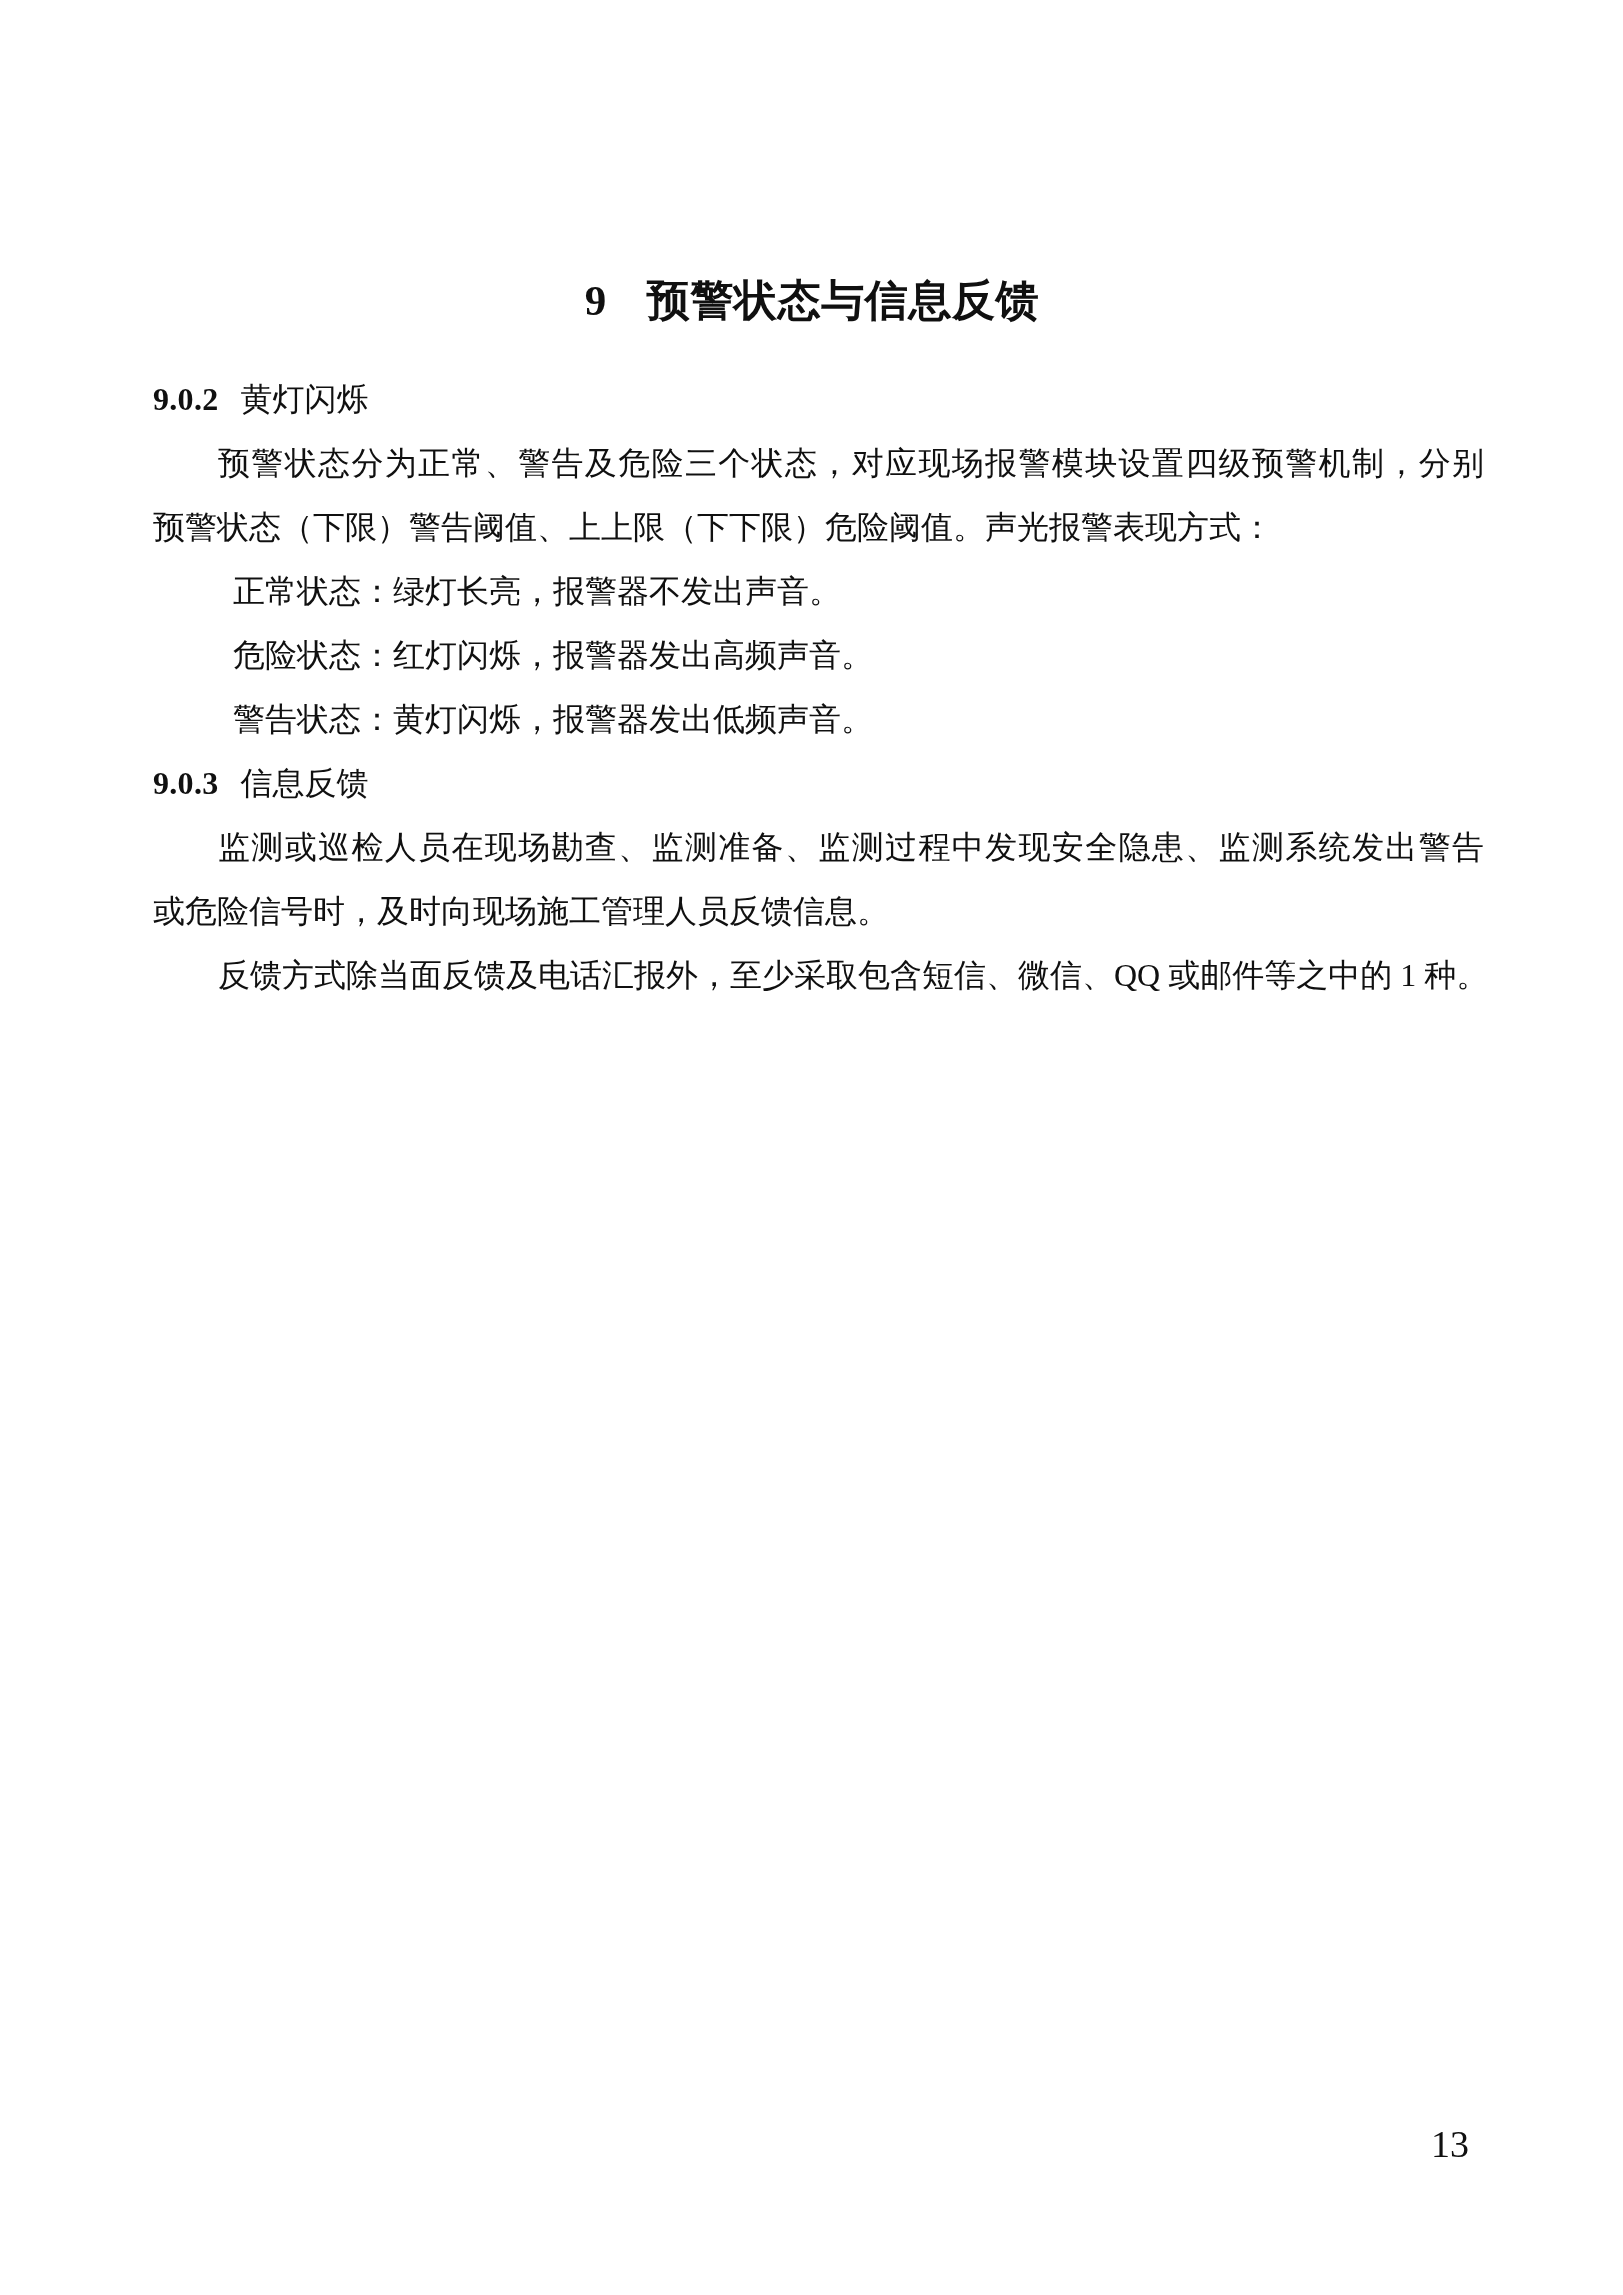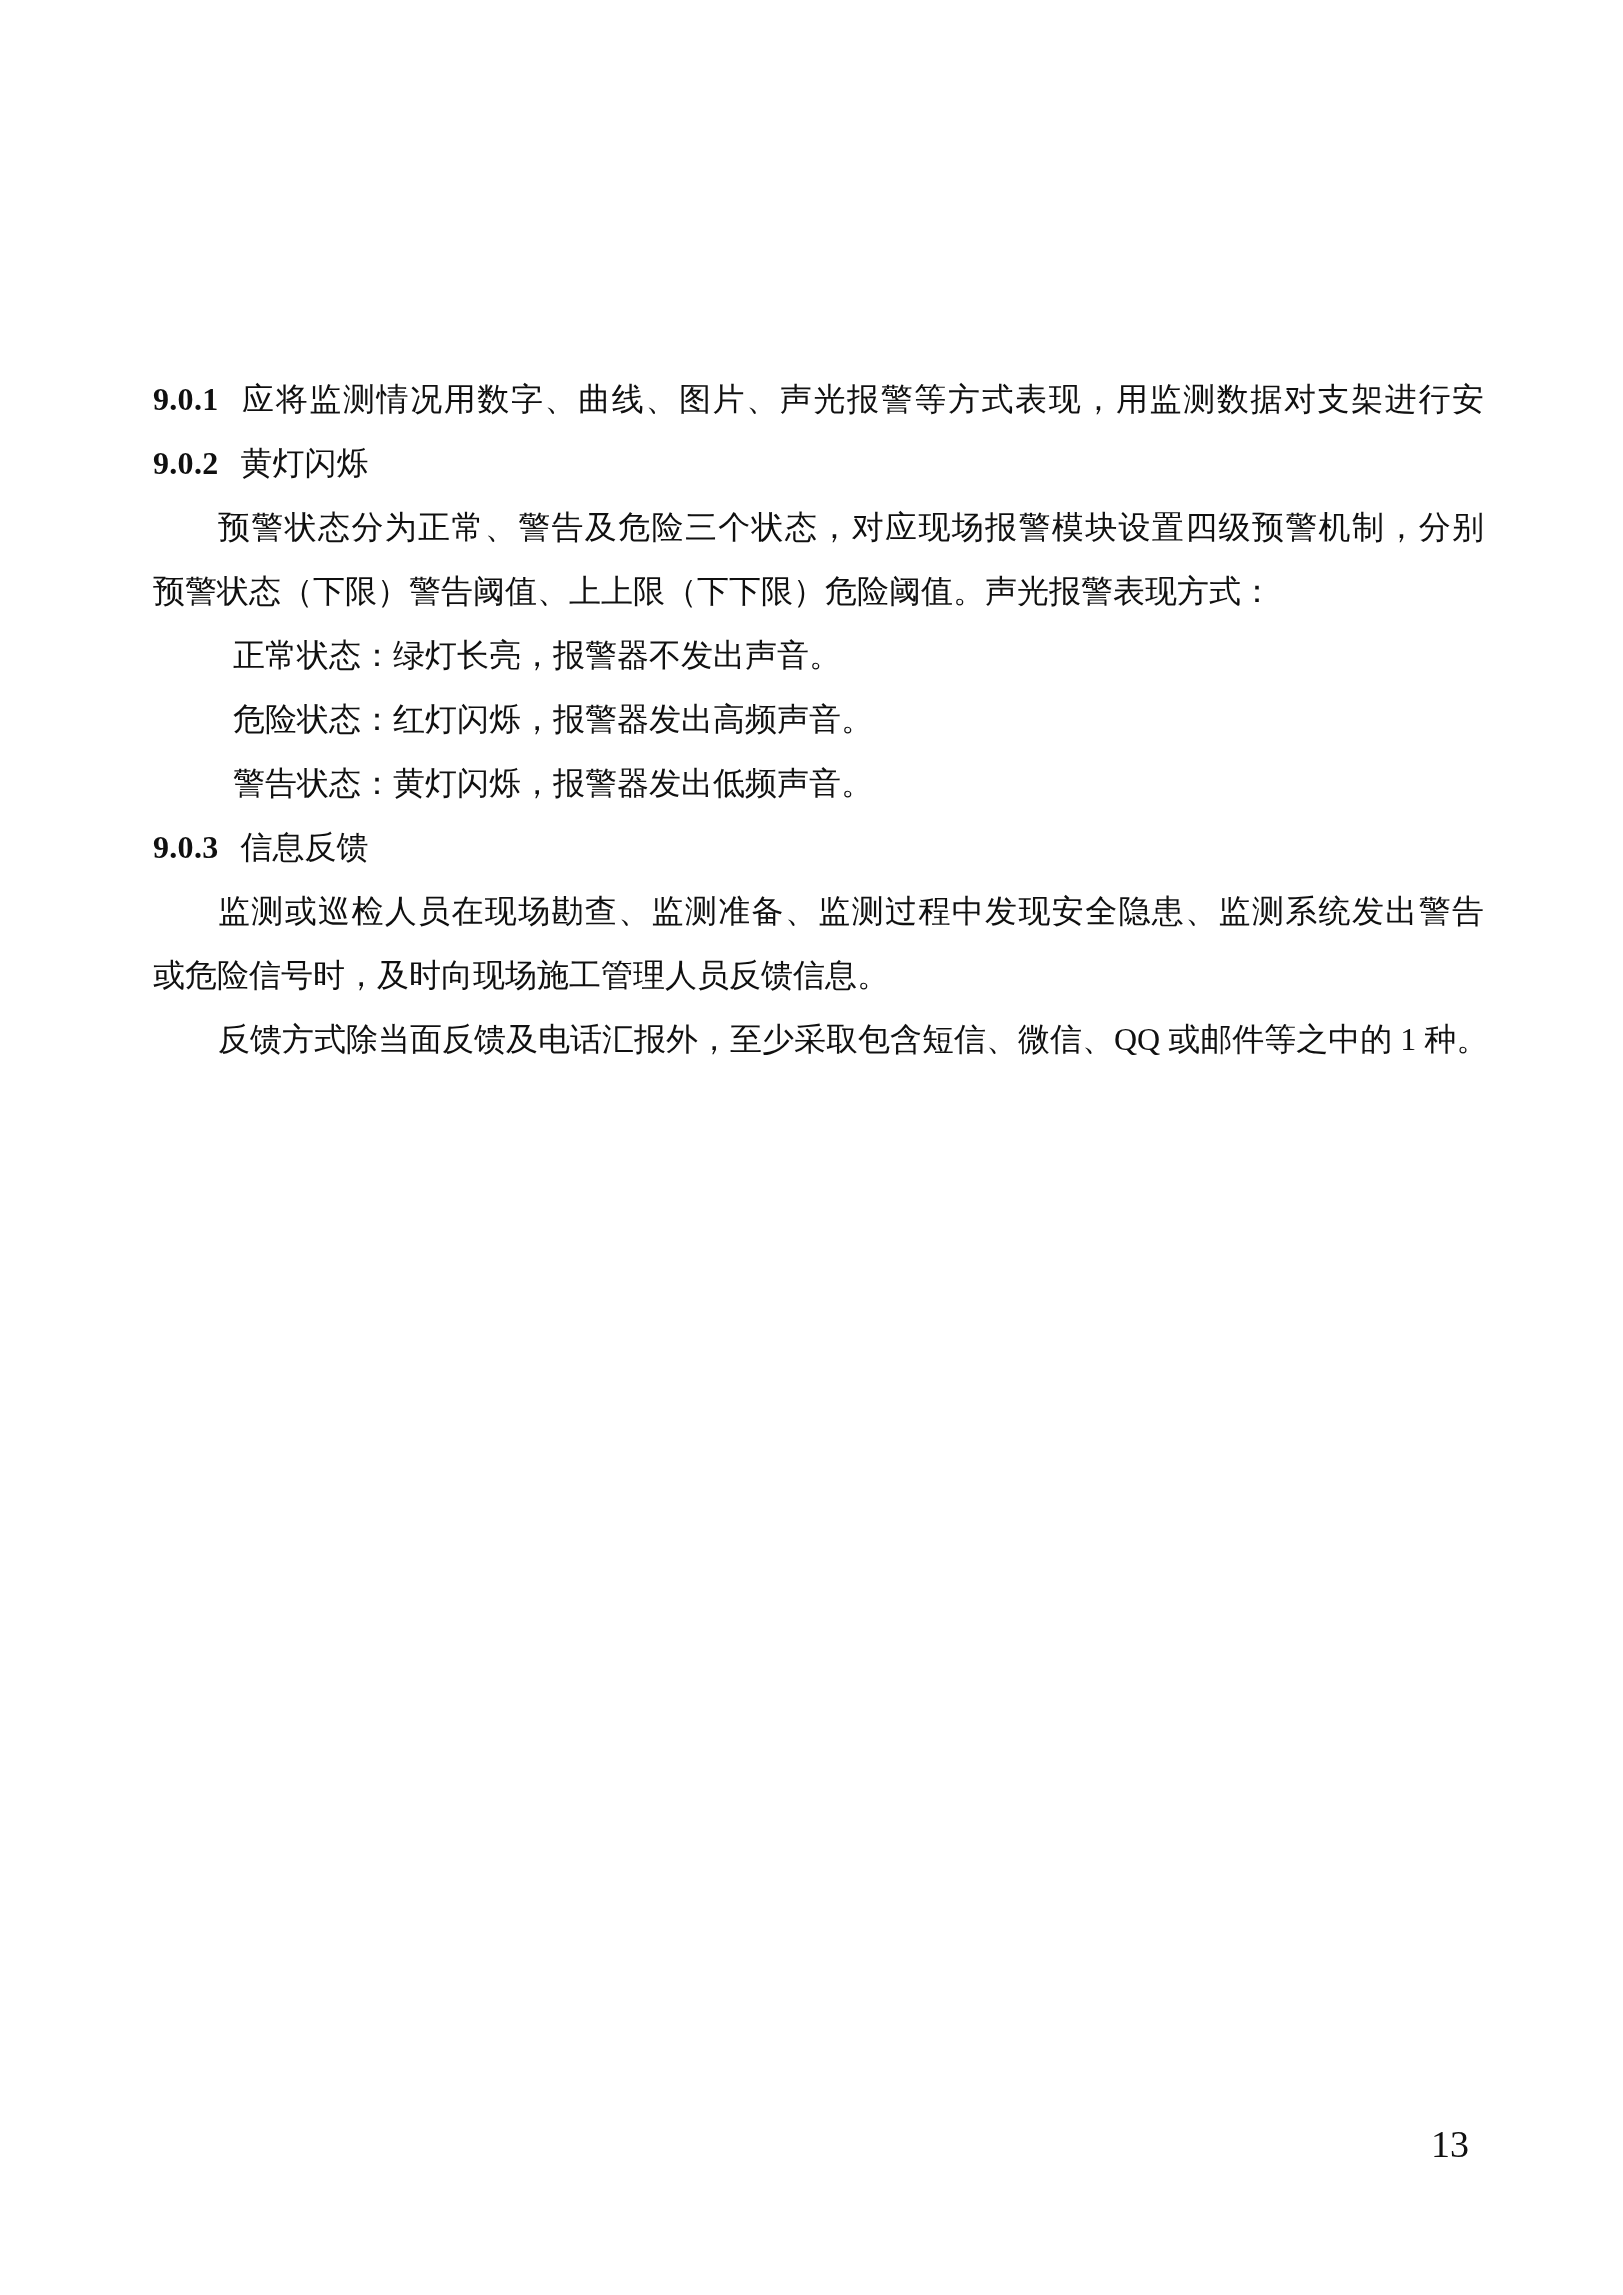--- a/index.html
+++ b/index.html
@@ -71,24 +71,24 @@
     top: 2123px;
     font-size: 38px;
     line-height: 43px;
   }
 </style>
 </head>
 <body>
 
 <div class="page">
 
+  <h1 class="doc-title"><span class="title-num">9</span><span>预警状态与信息反馈</span></h1>
 
   <div class="body-text">
 
-    <div class="line jf"><span class="clause-num">9.0.1</span><span>应将监测情况用数字、曲线、图片、声光报警等方式表现，用监测数据对支架进行安</span></div>
 
 
     <div class="line nw"><span class="clause-num">9.0.2</span><span>黄灯闪烁</span></div>
 
     <div class="line jf ind">预警状态分为正常、警告及危险三个状态，对应现场报警模块设置四级预警机制，分别</div>
 
     <div class="line nw">预警状态（下限）警告阈值、上上限（下下限）危险阈值。声光报警表现方式：</div>
 
     <div class="line ind2 nw">正常状态：绿灯长亮，报警器不发出声音。</div>
 

